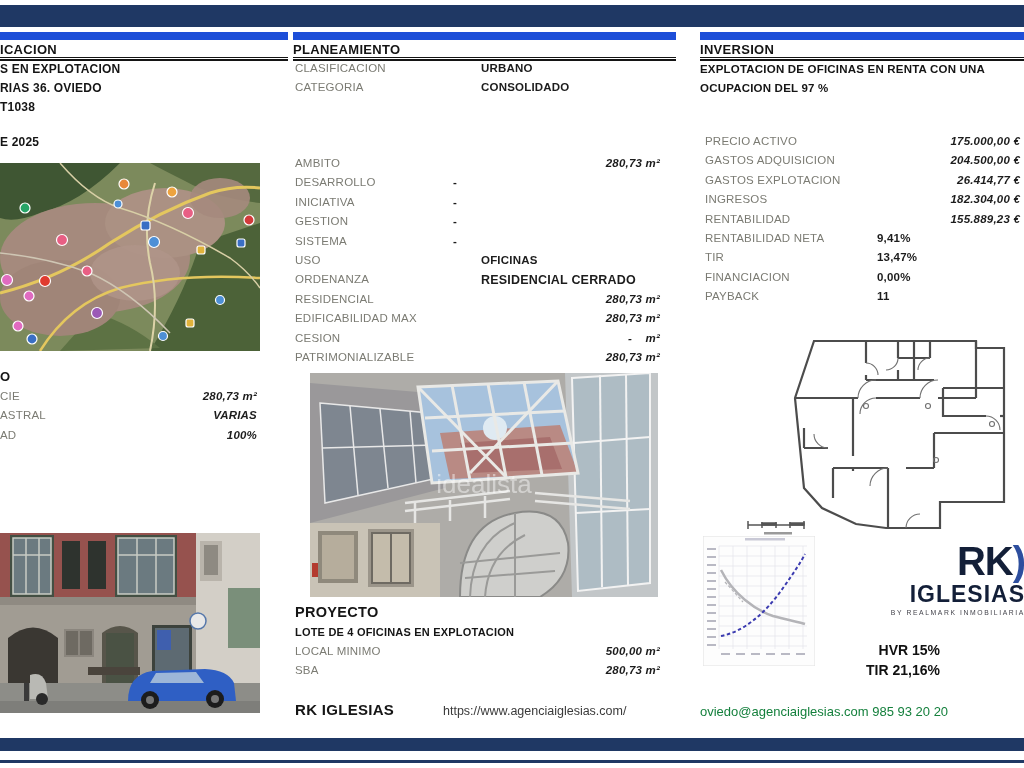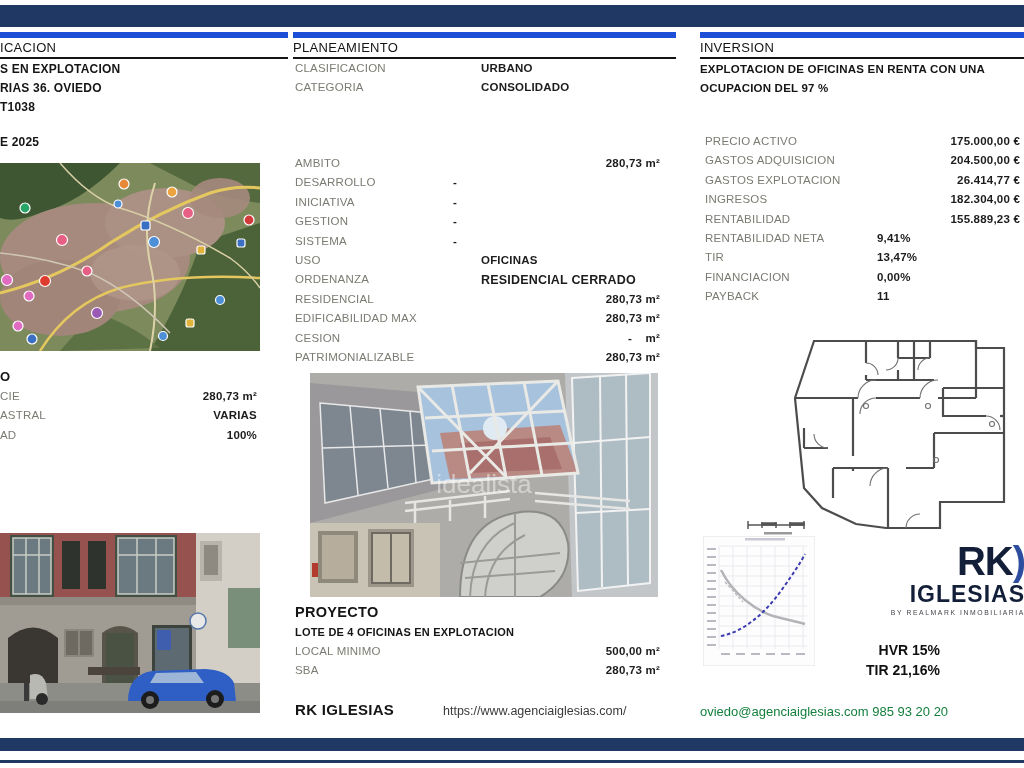--- a/index.html
+++ b/index.html
@@ -2,31 +2,31 @@
 <html><head>
 <meta charset="utf-8">
 <style>
   html,body{margin:0;padding:0;background:#fff;}
   .page{position:relative;width:1024px;height:768px;background:#ffffff;overflow:hidden;
         font-family:"Liberation Sans",sans-serif;color:#1f1f1f;}
   .navy{position:absolute;left:0;width:1024px;background:#1f3864;}
   .navy.top{top:5px;height:22px;}
   .navy.bottom{top:738px;height:13px;}
   .navy.baseline{top:760px;height:3px;}
-  .hdr{position:absolute;top:32px;height:17px;border-top:6px solid #1d4ed8;border-bottom:2px solid #141414;
-       font-weight:normal;font-size:13px;letter-spacing:.3px;padding-top:2px;color:#141414;}
+  .hdr{position:absolute;top:32px;height:17px;border-top:8px solid #1d4ed8;border-bottom:2px solid #141414;
+       font-weight:bold;font-size:13px;letter-spacing:.3px;padding-top:2px;color:#141414;}
   .hdr-sub{position:absolute;top:57px;height:0;border-bottom:1.5px solid #141414;}
   .boldline{position:absolute;font-weight:bold;font-size:12px;letter-spacing:.2px;color:#151515;white-space:nowrap;}
   .rows{position:absolute;}
   .row{position:relative;height:19.4px;font-size:11.5px;letter-spacing:.2px;white-space:nowrap;}
   .row .lbl{position:absolute;left:0;top:2px;color:#7b7b73;}
   .row .val{position:absolute;top:2px;font-weight:bold;color:#1c1c1c;}
   .row.vleft .val{left:150px;padding-left:36px;}
   .row.vdash .val{left:158px;}
-  .row.vright .val{right:0;}
+  .row.vright .val{right:0;font-style:italic;}
   .row.vpct .val{left:172px;}
   .intro{position:absolute;font-weight:bold;font-size:11.5px;line-height:19px;letter-spacing:.2px;color:#151515;}
   .sectitle{position:absolute;font-weight:bold;font-size:13px;color:#151515;}
   .proy-title{position:absolute;font-weight:bold;font-size:14.5px;letter-spacing:.3px;color:#151515;}
   .proy-sub{position:absolute;font-weight:bold;font-size:11px;letter-spacing:.2px;color:#151515;}
   .footer-brand{position:absolute;font-weight:bold;font-size:15px;letter-spacing:.3px;color:#151515;}
   .footer-url{position:absolute;font-size:12.5px;color:#3a3a3a;}
   .footer-contact{position:absolute;font-size:13px;color:#15803d;}
   .logo{position:absolute;left:880px;top:541px;width:145px;text-align:right;line-height:1;}
   .logo .rk{font-size:40px;font-weight:bold;color:#131f38;letter-spacing:-1px;}

